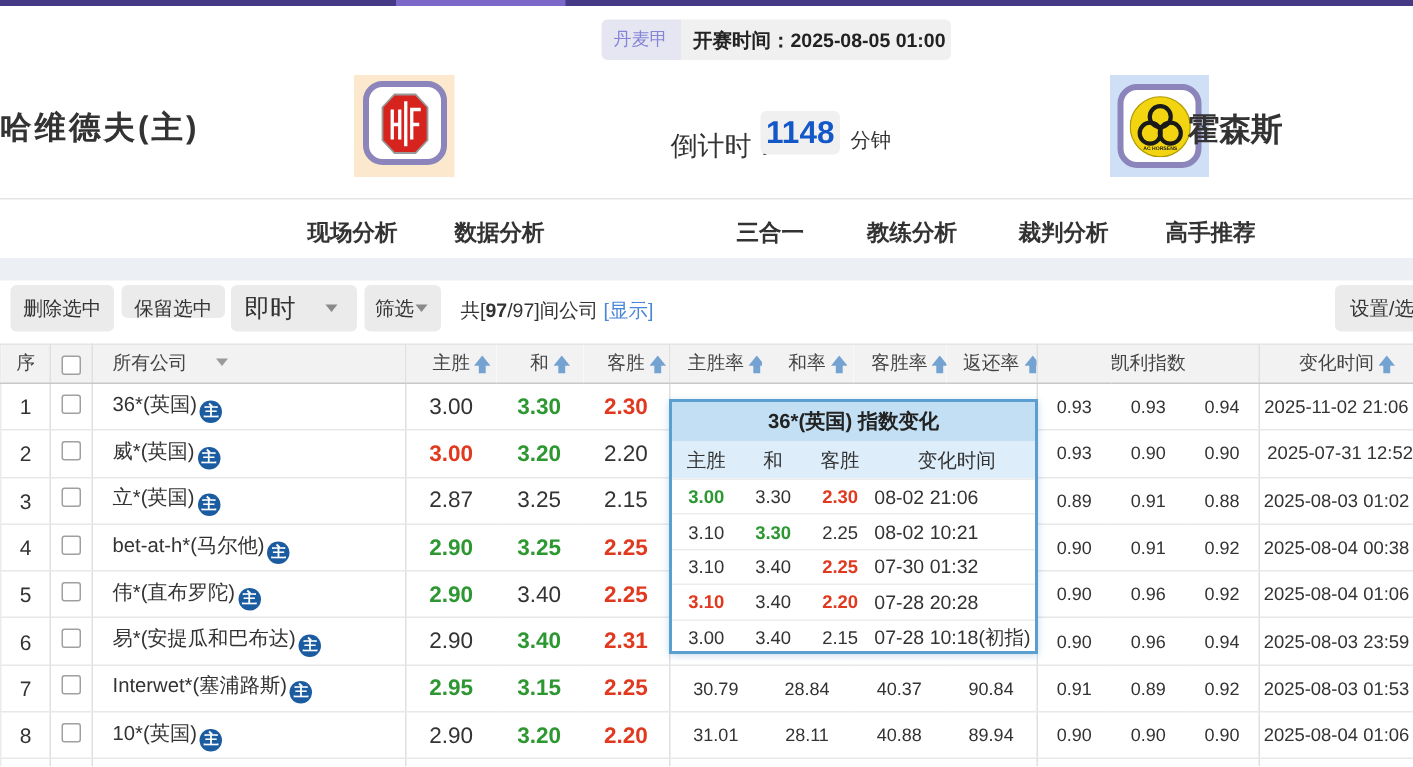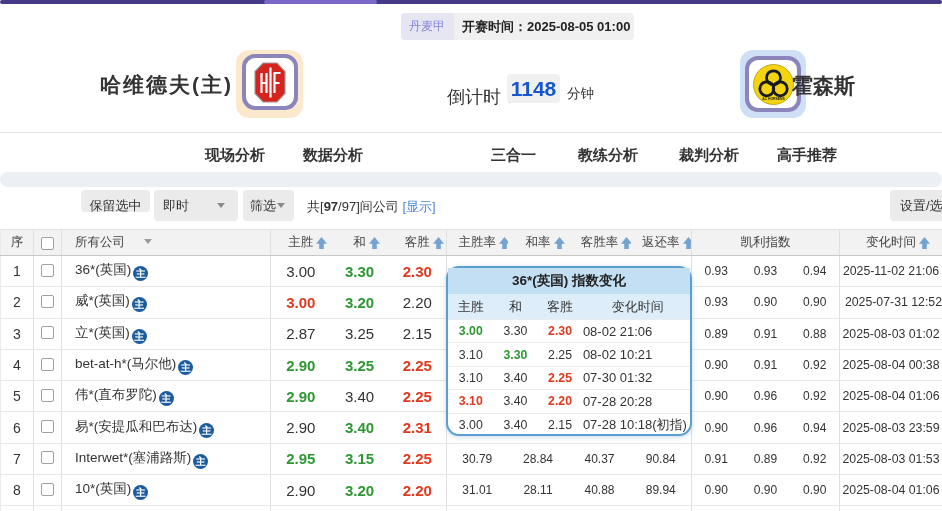--- a/index.html
+++ b/index.html
@@ -1,19 +1,19 @@
 <!DOCTYPE html>
 <html><head>
 <meta charset="utf-8">
 <style>
   * { margin:0; padding:0; box-sizing:border-box; }
   html,body { width:942px; height:511px; overflow:hidden; }
   body { font-family:"Liberation Sans", sans-serif; color:#333; }
   #page { position:relative; width:942px; height:511px; background:#fff; overflow:hidden; }
-  .abs { position:absolute;border-radius:13px; }
+  .abs { position:absolute; }
   .b { font-weight:bold; }
   .g { color:#2d9732; font-weight:bold; }
   .r { color:#e0391f; font-weight:bold; }
   .arrow { display:inline-block; vertical-align:-2px; margin-left:3px; }
   .ht { position:relative; display:inline-block; }
   .ht .arrow { position:absolute; left:100%; margin-left:3px; top:50%; transform:translateY(-50%); }
   .cbx { display:inline-block; width:13px; height:13px; border:1px solid #a0a0a0; border-radius:2px; background:#fff; }
   .tri-down { display:inline-block; width:0; height:0; border:4.5px solid transparent; border-top:5.5px solid #8a8a8a; border-bottom:0; }
   .zhu { display:inline-block; width:15px; height:15px; border-radius:50%; background:#1b5ca0; color:#fff; font-size:10px; font-weight:bold; text-align:center; line-height:15px; vertical-align:-3px; margin-left:2px; }
   table { border-collapse:collapse; table-layout:fixed; width:942px; border-left:1px solid #ebebeb; }
@@ -37,21 +37,21 @@
 <div id="page">
 
   <div class="abs" style="left:0;top:0;width:942px;height:4px;background:#453a86;"></div>
   <div class="abs" style="left:264px;top:0;width:113px;height:4px;background:#7b68c8;"></div>
 
   <div class="abs" style="left:401px;top:13px;height:27px;display:flex;">
     <span style="display:inline-block;background:#e6e6f2;color:#8585d8;font-size:12px;padding:0 9px 0 8px;line-height:27px;border-radius:4px 0 0 4px;">丹麦甲</span>
     <span style="display:inline-block;background:#f0f0f0;font-size:13px;font-weight:bold;color:#222;padding:0 4px 0 8px;line-height:27px;border-radius:0 4px 4px 0;">开赛时间：2025-08-05 01:00</span>
   </div>
 
-  <div class="abs" style="left:0;top:71px;width:233px;text-align:right;font-size:21px;letter-spacing:2px;font-weight:bold;color:#333;">哈维德夫(主)</div>
+  <div class="abs" style="left:0;top:71px;width:233px;font-size:21px;letter-spacing:2px;font-weight:bold;color:#333;">哈维德夫(主)</div>
   <div class="abs" style="left:236px;top:50px;width:67px;height:68px;background:#fce9cd;display:flex;align-items:flex-start;justify-content:center;padding-top:4px;">
     <div style="width:56px;height:56px;background:#fff;border:4px solid #8b85bb;border-radius:13px;display:flex;align-items:center;justify-content:center;">
       <svg width="32" height="41" viewBox="0 0 32 41">
         <path d="M9 1 L23 1 L31 9.5 L31 31.5 L23 40 L9 40 L1 31.5 L1 9.5 Z" fill="#d6231e" stroke="#999" stroke-width="1.2"></path>
         <path d="M7.5 11 L7.5 31 M12.5 11 L12.5 31 M7.5 21 L12.5 21" stroke="#fff" stroke-width="2.2" fill="none"></path>
         <path d="M20.5 31 L20.5 11 L26.5 11 M20.5 21 L25.5 21" stroke="#fff" stroke-width="2.2" fill="none"></path>
         <path d="M16.5 5.5 L16.5 35.5" stroke="#fff" stroke-width="2.2" fill="none"></path>
       </svg>
     </div>
   </div>
@@ -76,22 +76,23 @@
   <div class="abs" style="left:0;top:132px;width:942px;height:1px;background:#e4e4e4;"></div>
   <div class="abs b" style="left:205px;top:146px;font-size:15px;">现场分析</div>
   <div class="abs b" style="left:303px;top:146px;font-size:15px;">数据分析</div>
   <div class="abs b" style="left:491px;top:146px;font-size:15px;">三合一</div>
   <div class="abs b" style="left:578px;top:146px;font-size:15px;">教练分析</div>
   <div class="abs b" style="left:679px;top:146px;font-size:15px;">裁判分析</div>
   <div class="abs b" style="left:777px;top:146px;font-size:15px;">高手推荐</div>
 
   <div class="abs" style="left:0;top:172px;width:942px;height:15px;background:#eceff4;"></div>
 
+  <div class="abs" style="left:7px;top:190px;width:69px;height:31px;background:#ebebeb;border-radius:4px;text-align:center;line-height:31px;font-size:13px;">删除选中</div>
   <div class="abs" style="left:81px;top:190px;width:69px;height:22px;background:#ebebeb;border-radius:4px;text-align:center;line-height:31px;font-size:13px;">保留选中</div>
-  <div class="abs" style="left:154px;top:190px;width:84px;height:31px;background:#ebebeb;border-radius:4px;line-height:31px;font-size:13px;padding-left:9px;">即时<span class="tri-down" style="position:absolute;right:13px;top:13px;"></span></div>
+  <div class="abs" style="left:154px;top:190px;width:84px;height:31px;background:#ebebeb;border-radius:4px;line-height:31px;font-size:17px;padding-left:9px;">即时<span class="tri-down" style="position:absolute;right:13px;top:13px;"></span></div>
   <div class="abs" style="left:243px;top:190px;width:51px;height:31px;background:#ebebeb;border-radius:4px;line-height:31px;font-size:13px;padding-left:7px;">筛选<span class="tri-down" style="position:absolute;right:9px;top:13px;"></span></div>
   <div class="abs" style="left:307px;top:198px;font-size:13px;color:#333;">共[<span class="b">97</span>/97]间公司 <span style="color:#4a86d8;">[显示]</span></div>
   <div class="abs" style="left:890px;top:190px;width:80px;height:31px;background:#ebebeb;border-radius:4px;line-height:31px;padding-left:10px;font-size:13px;">设置/选择</div>
 
   <div id="tbl" class="abs" style="left:0;top:229px;width:942px;">
   <table>
     <colgroup>
       <col style="width:33px">
           <col style="width:28px">
           <col style="width:209px">

